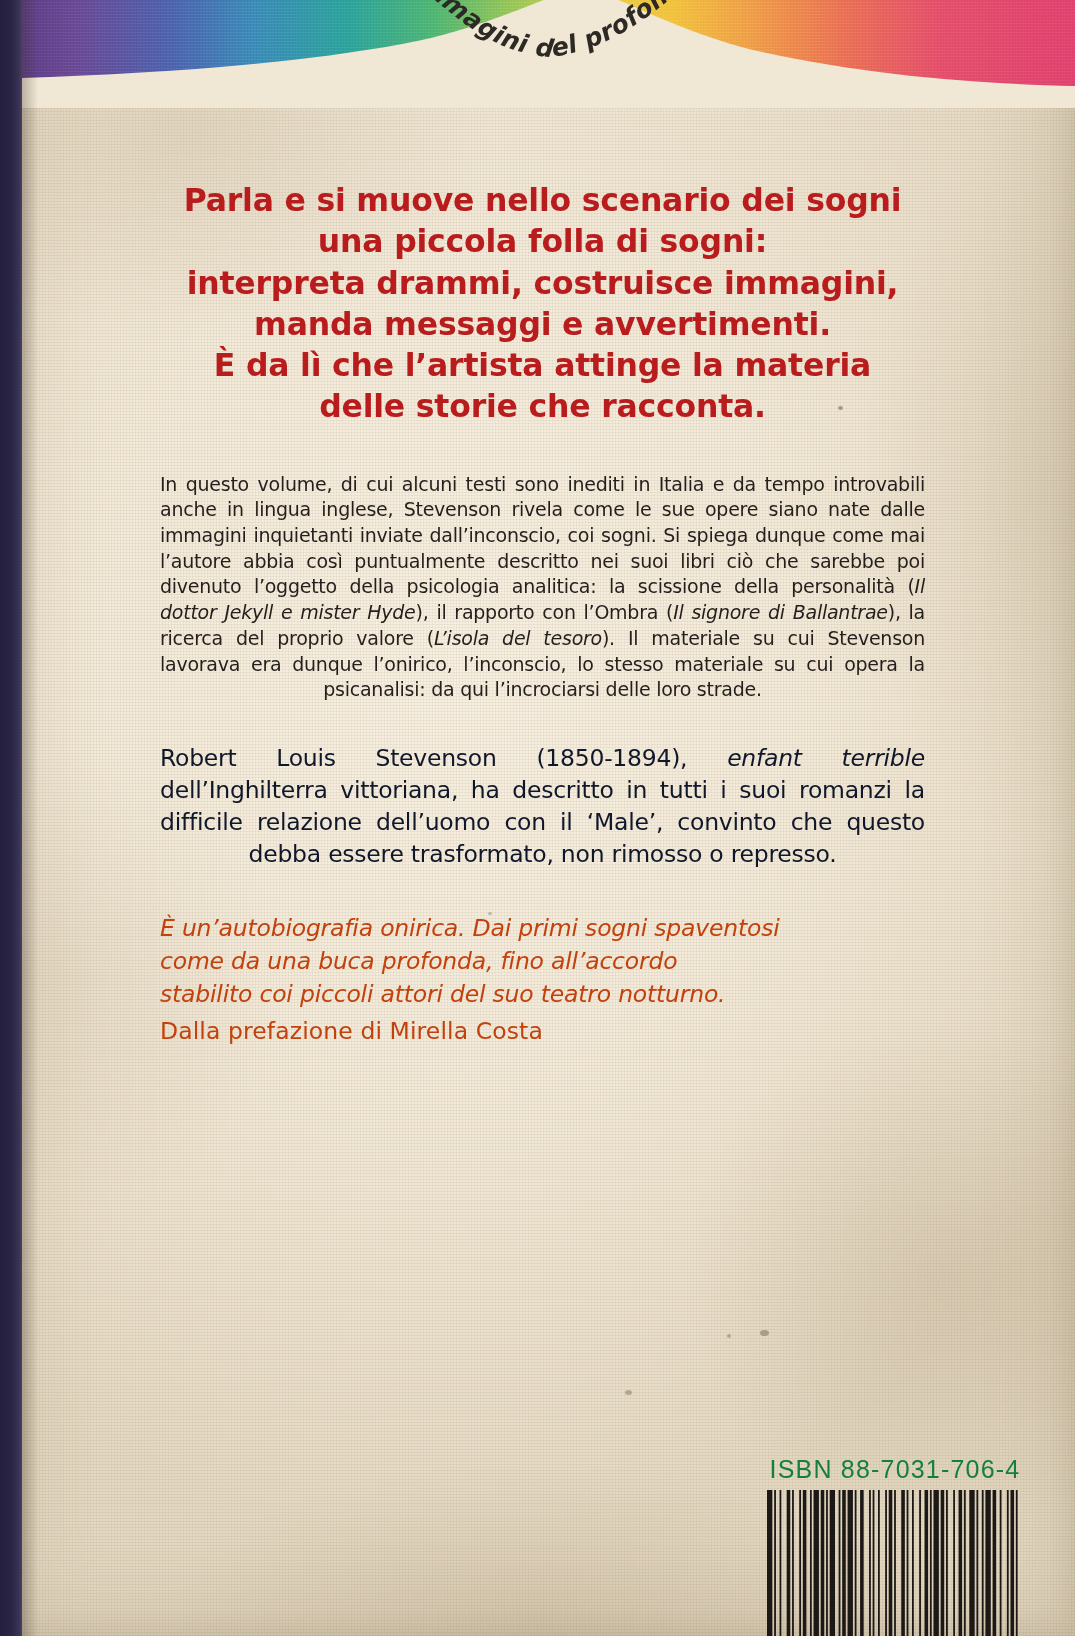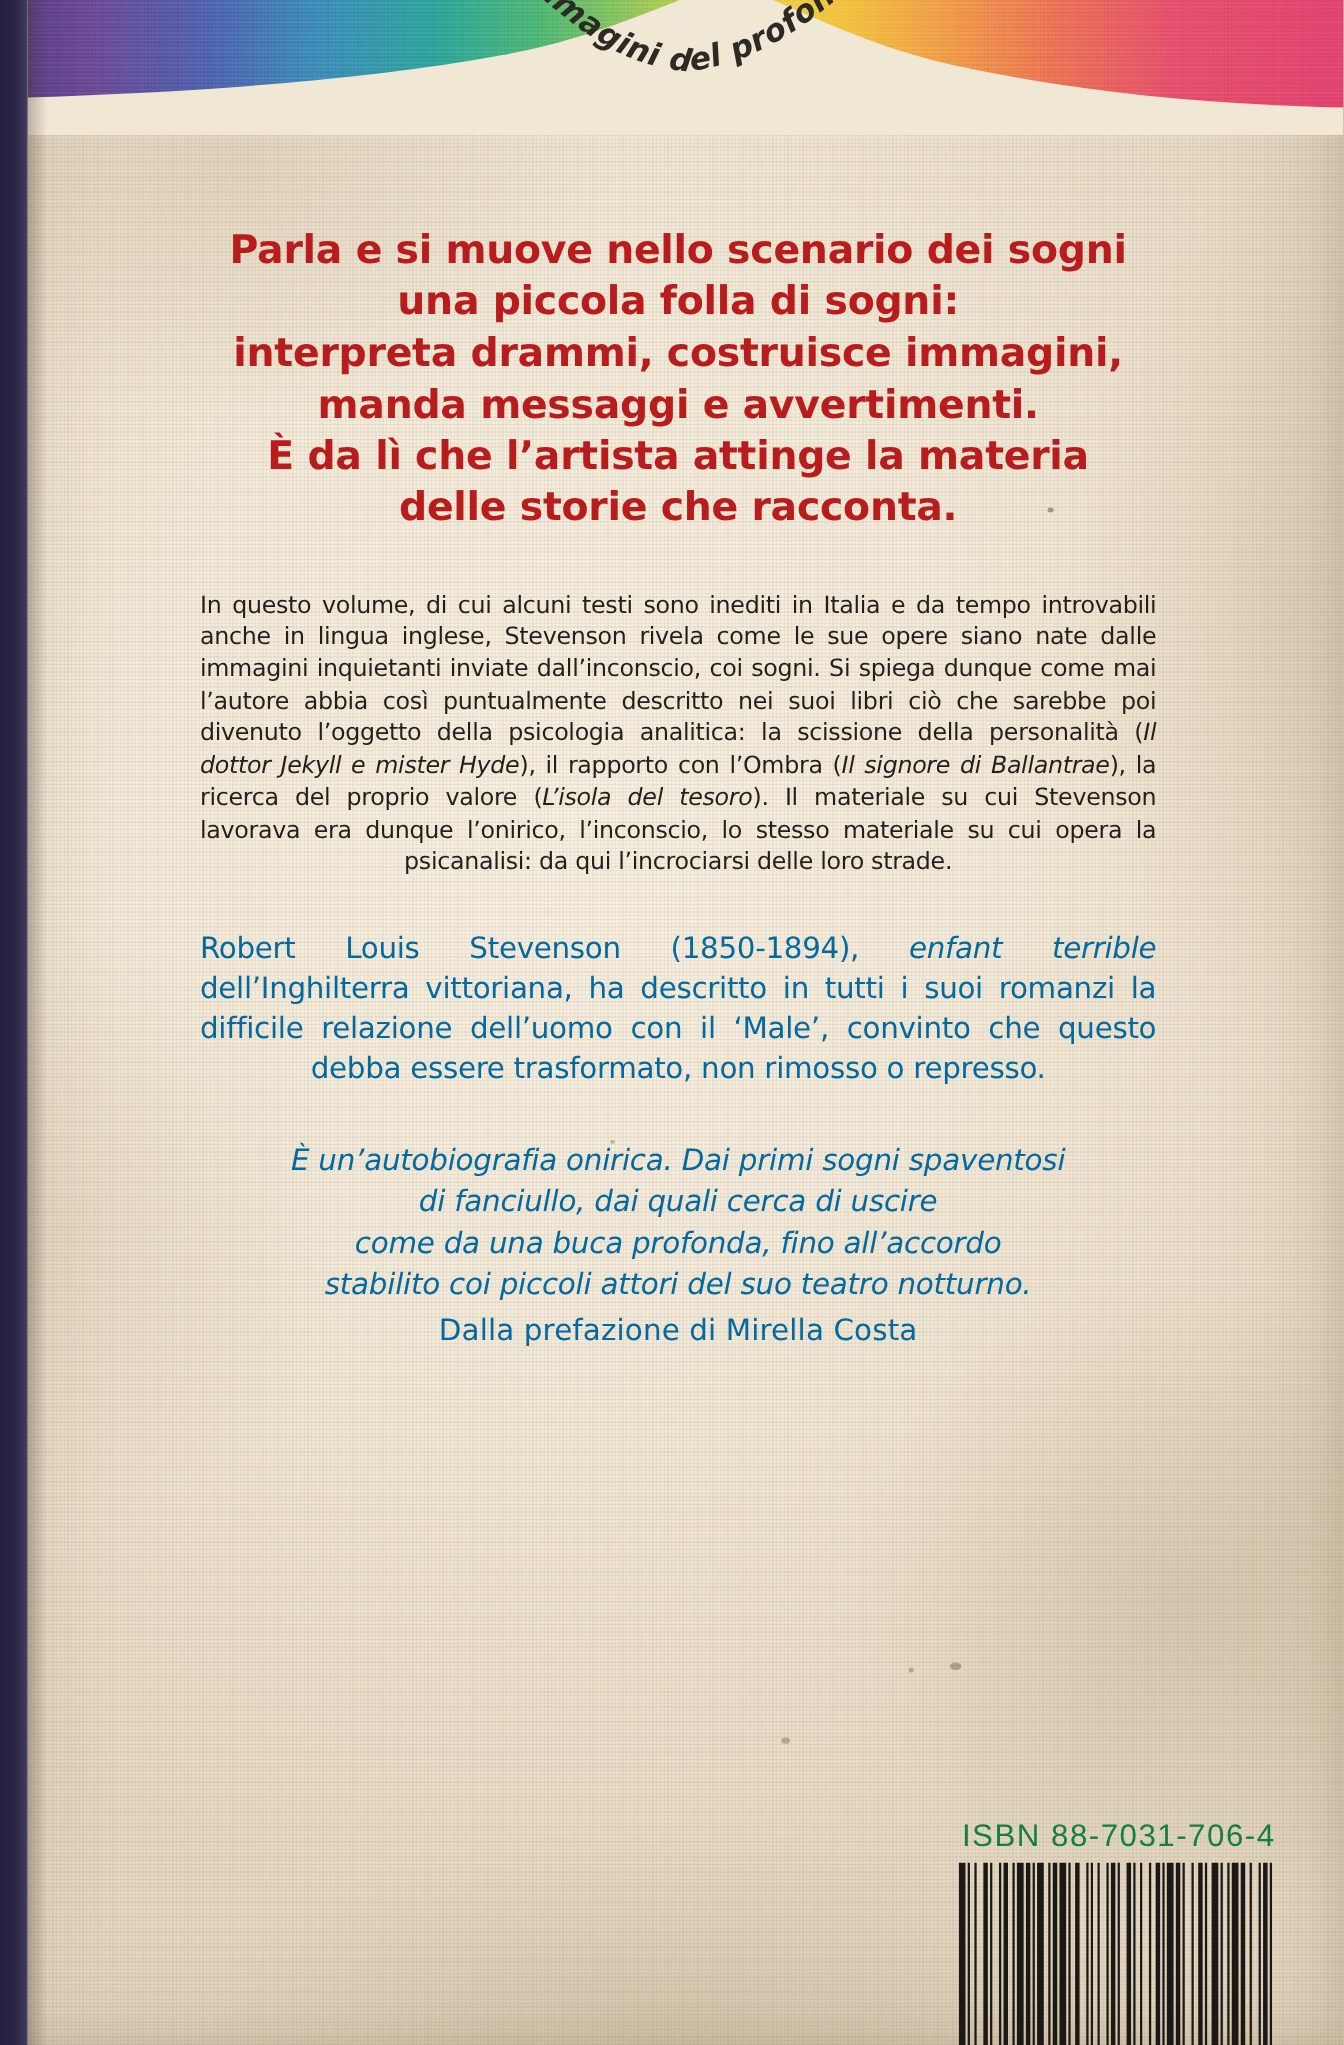--- a/index.html
+++ b/index.html
@@ -146,32 +146,31 @@
   }
 
   .bio-block {
     margin-top:40px;
     font-family:"DejaVu Sans", sans-serif;
     font-size:23.5px;
     line-height:1.355;
     text-align:justify;
     text-align-last:center;
     letter-spacing:-0.25px;
-    color:#0369a1;
+    color:#0f172a;
   }
 
   .quote-block {
     margin-top:42px;
     font-family:"DejaVu Sans", sans-serif;
     font-size:23.5px;
     font-style:italic;
     line-height:1.40;
-    text-align:center;
     letter-spacing:-0.2px;
-    color:#0369a1;
+    color:#c2410c;
   }
   .quote-block .q-line { display:block; }
   .quote-credit {
     display:block;
     font-style:normal;
     margin-top:4px;
     letter-spacing:0.1px;
   }
 
   em.t { font-style:italic; }
@@ -246,21 +245,21 @@
         <span class="hl-line">manda messaggi e avvertimenti.</span>
         <span class="hl-line">È da lì che l’artista attinge la materia</span>
         <span class="hl-line">delle storie che racconta.</span>
       </div>
 
     <div class="body-block" id="blurb">In questo volume, di cui alcuni testi sono inediti in Italia e da tempo introvabili anche in lingua inglese, Stevenson rivela come le sue opere siano nate dalle immagini inquietanti inviate dall’inconscio, coi sogni. Si spiega dunque come mai l’autore abbia così puntualmente descritto nei suoi libri ciò che sarebbe poi divenuto l’oggetto della psicologia analitica: la scissione della personalità (<em class="t">Il dottor Jekyll e mister Hyde</em>), il rapporto con l’Ombra (<em class="t">Il signore di Ballantrae</em>), la ricerca del proprio valore (<em class="t">L’isola del tesoro</em>). Il materiale su cui Stevenson lavorava era dunque l’onirico, l’inconscio, lo stesso materiale su cui opera la psicanalisi: da qui l’incrociarsi delle loro strade.</div>
 
     <div class="bio-block" id="bio">Robert Louis Stevenson (1850-1894), <em class="t">enfant terrible</em> dell’Inghilterra vittoriana, ha descritto in tutti i suoi romanzi la difficile relazione dell’uomo con il ‘Male’, convinto che questo debba essere trasformato, non rimosso o represso.</div>
 
     <div class="quote-block">
-      <span id="quotelines"><span class="q-line">È un’autobiografia onirica. Dai primi sogni spaventosi</span><span class="q-line">di fanciullo, dai quali cerca di uscire</span><span class="q-line">come da una buca profonda, fino all’accordo</span><span class="q-line">stabilito coi piccoli attori del suo teatro notturno.</span></span>
+      <span id="quotelines"><span class="q-line">È un’autobiografia onirica. Dai primi sogni spaventosi</span><span class="q-line">come da una buca profonda, fino all’accordo</span><span class="q-line">stabilito coi piccoli attori del suo teatro notturno.</span></span>
       <span class="quote-credit">Dalla prefazione di Mirella Costa</span>
     </div>
 
   </div>
 
   <div class="isbn-area">
     <div class="isbn-text">ISBN 88-7031-706-4</div>
     <div class="barcode" id="barcode">
         <svg width="256" height="146" viewBox="0 0 286.0 146" preserveAspectRatio="none">
           <rect x="0.00" y="0" width="6.00" height="146" fill="#1b1815"></rect>

